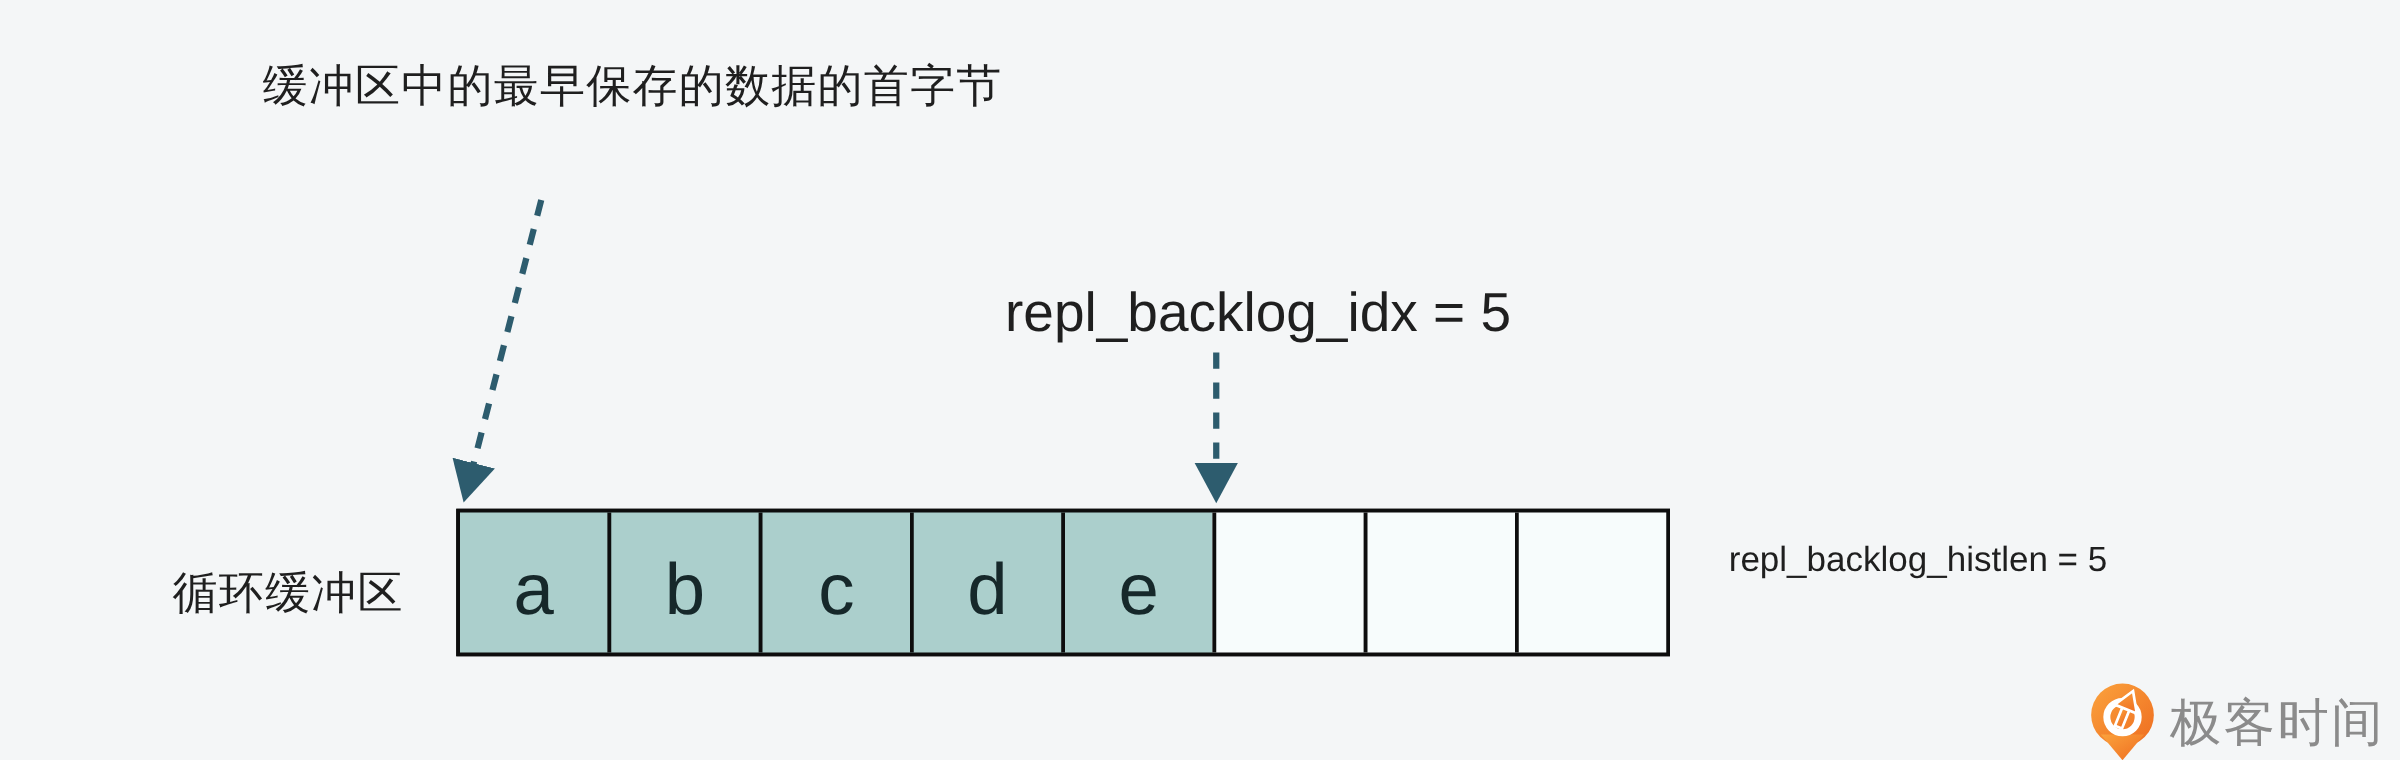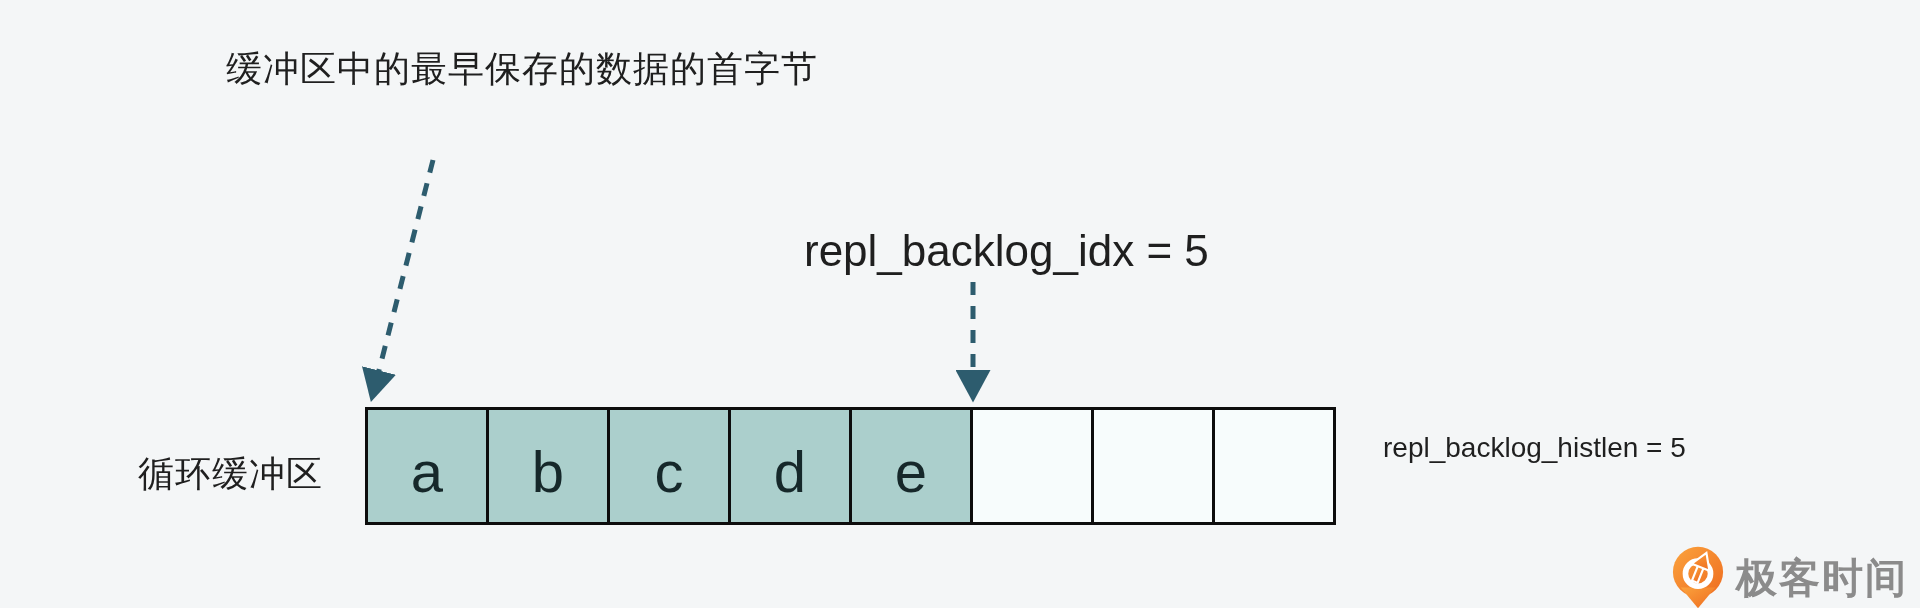--- a/index.html
+++ b/index.html
@@ -7,21 +7,21 @@
   body {
     position: relative;
     background: var(--bg, #f4f6f7);
     font-family: "Liberation Sans", "DejaVu Sans", sans-serif;
     color: var(--text, #1f1f1f);
     overflow: hidden;
   }
   .abs { position: absolute; }
 
   .annotation {
-    left: 226px; top: 44px;
+    left: 210px; top: 44px;
     font-size: 36px; line-height: 50px;
     letter-spacing: 1px;
     white-space: nowrap;
   }
 
   .idx-label {
     left: 804px; top: 226px;
     font-size: 44px;
     white-space: nowrap;
   }
@@ -64,21 +64,21 @@
   }
 
   .logo {
     left: 1672px; top: 546px;
     display: flex; align-items: center;
   }
   .logo svg { width: 52px; height: 64px; display: block; }
   .logo .logo-text {
     margin-left: 12px;
     font-size: 41px;
-    font-weight: 700;
+    font-weight: 400;
     color: #8b8b8b;
     letter-spacing: 2px;
     white-space: nowrap;
   }
 
   .bottom-strip {
     left: 0; top: 608px; width: 1920px; height: 8px;
     background: #ffffff;
   }
 </style>

